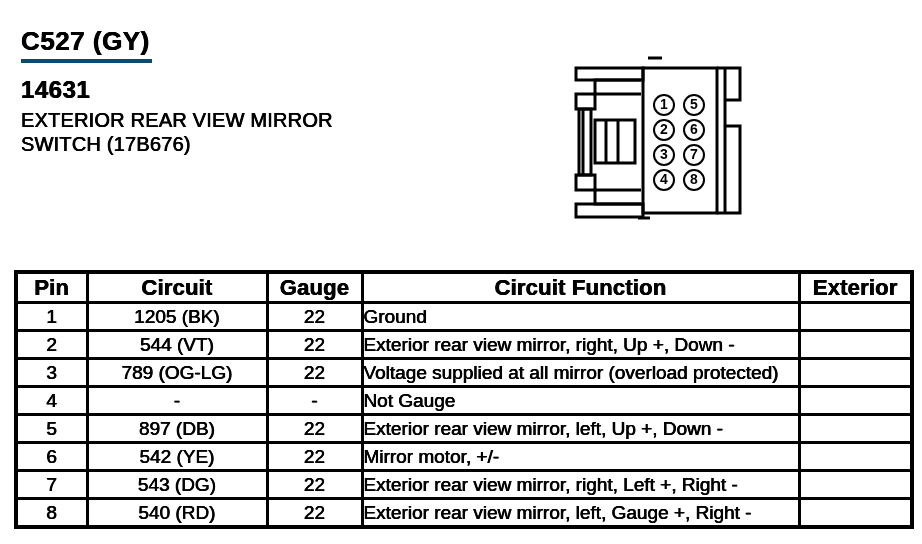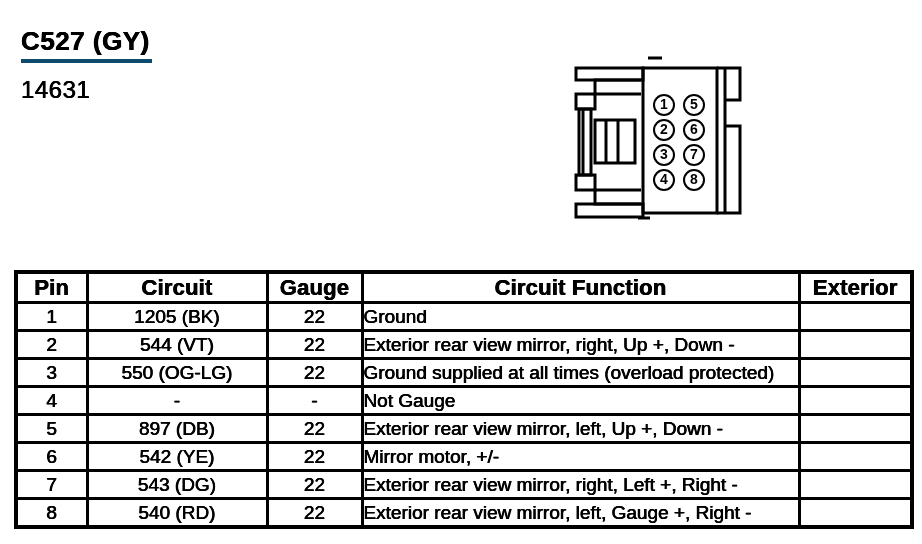--- a/index.html
+++ b/index.html
@@ -11,21 +11,21 @@
   .ink{ text-shadow: 0.35px 0 0 currentColor, -0.35px 0 0 currentColor; }
 
   
   .connector-id{
     position:absolute;left:21px;top:26px;margin:0;
     font-size:26px;font-weight:bold;letter-spacing:0.5px;
     border-bottom:4px solid #0c4a6e;padding:0 2px 2px 0;display:inline-block;
   }
   .part-number{
     position:absolute;left:21px;top:76px;margin:0;
-    font-size:24px;font-weight:normal;letter-spacing:0.5px;
+    font-size:24px;font-weight:bold;letter-spacing:0.5px;
   }
   .component{
     position:absolute;left:21px;top:108px;
     font-size:20px;line-height:24px;letter-spacing:0.2px;
   }
 
   
   .connector{
     position:absolute;left:558px;top:62px;width:190px;height:160px;
   }
@@ -58,20 +58,22 @@
   .pinout td.col-qualifier{min-width:0;}
 </style>
 </head>
 <body>
 
 <div>
 
   <h1 class="connector-id ink">C527 (GY)</h1>
   <h2 class="part-number ink">14631</h2>
   <div class="component ink">
+    <div>EXTERIOR REAR VIEW MIRROR</div>
+    <div>SWITCH (17B676)</div>
   </div>
 
   <div class="connector">
     <svg width="190" height="160" viewBox="0 0 190 160">
       <g stroke="#000" fill="none" stroke-width="3">
 
         <rect x="85" y="6" width="74" height="145"></rect>
 
         <line x1="167" y1="6" x2="167" y2="151"></line>
         <path d="M159,6 H182 V38 H168"></path>
@@ -136,23 +138,23 @@
         </tr>
         <tr>
           <td class="col-pin">2</td>
           <td class="col-circuit">544 (VT)</td>
           <td class="col-gauge">22</td>
           <td class="col-function">Exterior rear view mirror, right, Up +, Down -</td>
           <td class="col-qualifier"></td>
         </tr>
         <tr>
           <td class="col-pin">3</td>
-          <td class="col-circuit">550 (OG-LG)</td>
+          <td class="col-circuit">789 (OG-LG)</td>
           <td class="col-gauge">22</td>
-          <td class="col-function">Ground supplied at all times (overload protected)</td>
+          <td class="col-function">Voltage supplied at all mirror (overload protected)</td>
           <td class="col-qualifier"></td>
         </tr>
         <tr>
           <td class="col-pin">4</td>
           <td class="col-circuit">-</td>
           <td class="col-gauge">-</td>
           <td class="col-function">Not Gauge</td>
           <td class="col-qualifier"></td>
         </tr>
         <tr>

